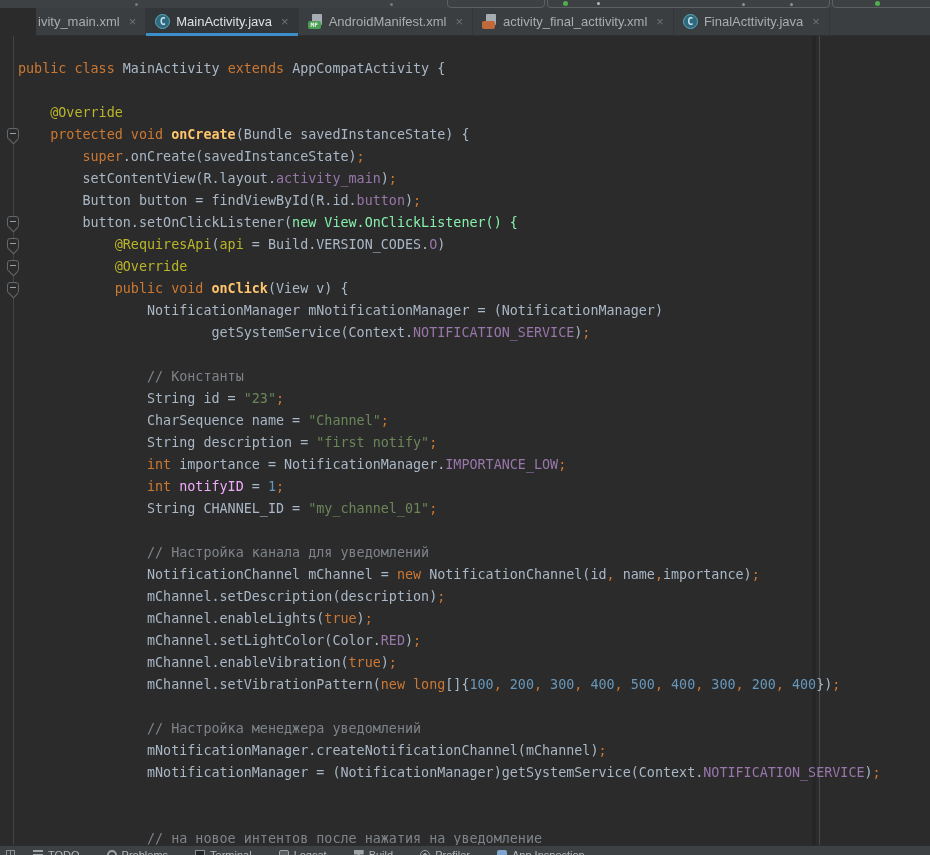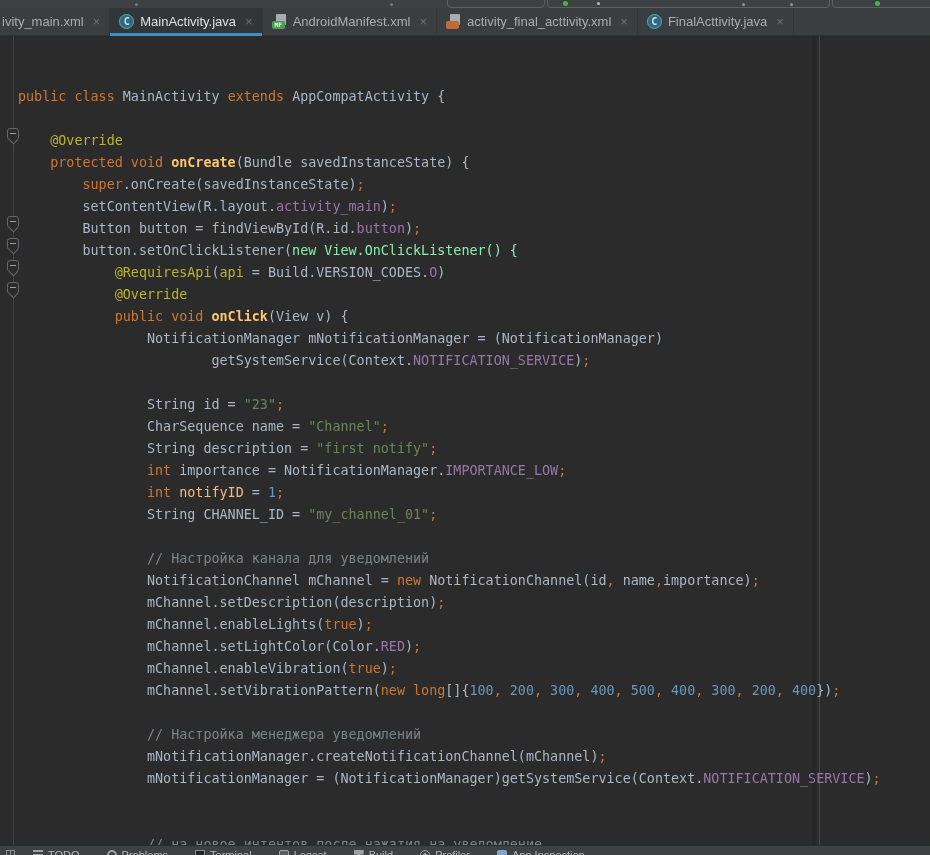--- a/index.html
+++ b/index.html
@@ -20,21 +20,21 @@
   .ts-dot.g2{left:875px;}
   .ts-dot.white{width:3px;height:3px;background:#b7bbbd;top:2px;}
   .ts-dot.w1{left:597px;}
   .ts-dot.faint{width:3px;height:3px;background:#75797c;top:3px;}
   .ts-dot.f1{left:135px;}
   .ts-dot.f2{left:390px;}
   .ts-dot.f3{left:742px;background:#8e9295;}
   .ts-dot.f4{left:790px;background:#8e9295;}
 
   
-  .tabbar{height:27px;background:#3b3e41;display:flex;align-items:stretch;border-bottom:1px solid #2f3234;position:relative;z-index:2;}
+  .tabbar{height:27px;background:#3b3e41;display:flex;align-items:stretch;border-bottom:1px solid #2f3234;position:relative;z-index:2;margin-left:36px;}
   .tab{display:flex;align-items:center;gap:6px;padding:0 9px;border-right:1px solid #34373a;
        color:#a9adb0;font-size:13px;position:relative;cursor:default;white-space:nowrap;}
   .tab.first{padding-left:2px;}
   .tab.active{background:#333639;color:#dce0e3;}
   .tab.active::after{content:"";position:absolute;left:0;right:0;bottom:-1px;height:3px;background:#3d8fcc;}
   .tab .close{color:#6d7276;font-size:13px;margin-left:3px;}
   .ic-class{width:15px;height:15px;border-radius:50%;background:#30687d;border:1px solid #5ba8bd;
             color:#c3e4ee;font-size:10px;font-weight:bold;display:flex;align-items:center;justify-content:center;
             font-family:"DejaVu Sans Mono",monospace;box-sizing:border-box;flex:0 0 auto;}
   .ic-file{position:relative;width:15px;height:15px;flex:0 0 auto;}
@@ -44,32 +44,32 @@
                   font-family:"DejaVu Sans Mono",monospace;letter-spacing:0;}
   .ic-file.manifest .badge{background:#4b9d55;}
   .ic-file.layout .badge{background:#c06a3b;color:#f6e9df;}
 
   
   .editor{position:absolute;top:36px;left:0;right:0;bottom:10px;background:#2b2b2b;overflow:hidden;}
   .fold-vline{position:absolute;left:13px;top:0;bottom:0;width:1px;background:#3f4346;}
   .guide-dark{position:absolute;left:812px;top:0;bottom:0;width:4px;background:#242628;}
   .guide-light{position:absolute;left:819px;top:0;bottom:0;width:1px;background:#45494c;}
   .code{position:absolute;left:0;top:22px;right:0;
-        font-family:"DejaVu Sans Mono",monospace;font-size:13.4px;margin-top:28px;}
+        font-family:"DejaVu Sans Mono",monospace;font-size:13.4px;}
   .code-line{height:22px;line-height:22px;white-space:pre;padding-left:18px;color:#a9b7c6;}
   .tk-k{color:#cc7832;}
   .tk-a{color:#bbb529;}
   .tk-m{color:#ffc66d;font-weight:bold;}
   .tk-s{color:#6a8759;}
   .tk-n{color:#6897bb;}
   .tk-c{color:#7f848a;}
   .tk-i{color:#9876aa;}
   .tk-u{color:#a9b7c6;text-underline-offset:2px;}
   .tk-g{color:#86efac;}
-  .tk-d{color:#fdba74;text-align:center;}
+  .tk-d{color:#f0abfc;text-align:center;}
   .tk-p{color:#a9b7c6;}
   .tk-pu{color:#cc7832;}
   .fold{position:absolute;left:7px;width:12px;height:12px;border:1px solid #63686c;border-radius:3px;
         background:#2b2b2b;box-sizing:border-box;z-index:2;}
   .fold::before{content:"";position:absolute;left:2px;right:2px;top:4px;height:1px;background:#9ba0a4;}
   .fold::after{content:"";position:absolute;left:2px;bottom:-4px;width:6px;height:6px;background:#2b2b2b;
                border-right:1px solid #63686c;border-bottom:1px solid #63686c;transform:rotate(45deg);}
 
   
   .statusbar{position:absolute;left:0;right:0;bottom:0;height:10px;background:#3e4143;
@@ -155,20 +155,21 @@
       <div class="code-line"><span class="tk-p">        </span><span class="tk-k">super</span><span class="tk-p">.onCreate(savedInstanceState)</span><span class="tk-pu">;</span></div>
       <div class="code-line"><span class="tk-p">        setContentView(R.layout.</span><span class="tk-i">activity_main</span><span class="tk-p">)</span><span class="tk-pu">;</span></div>
       <div class="code-line"><span class="tk-p">        Button button = findViewById(R.id.</span><span class="tk-i">button</span><span class="tk-p">)</span><span class="tk-pu">;</span></div>
       <div class="code-line"><span class="tk-p">        button.setOnClickListener(</span><span class="tk-g">new View.OnClickListener() {</span></div>
       <div class="code-line"><span class="tk-p">            </span><span class="tk-a">@RequiresApi</span><span class="tk-p">(</span><span class="tk-a">api</span><span class="tk-p"> = Build.VERSION_CODES.</span><span class="tk-i">O</span><span class="tk-p">)</span></div>
       <div class="code-line"><span class="tk-p">            </span><span class="tk-a">@Override</span></div>
       <div class="code-line"><span class="tk-p">            </span><span class="tk-k">public void </span><span class="tk-m">onClick</span><span class="tk-p">(View v) {</span></div>
       <div class="code-line"><span class="tk-p">                NotificationManager </span><span class="tk-u">mNotificationManager</span><span class="tk-p"> = (NotificationManager)</span></div>
       <div class="code-line"><span class="tk-p">                        getSystemService(Context.</span><span class="tk-i">NOTIFICATION_SERVICE</span><span class="tk-p">)</span><span class="tk-pu">;</span></div>
       <div class="code-line"></div>
+      <div class="code-line"><span class="tk-p">                </span><span class="tk-c">// Константы</span></div>
       <div class="code-line"><span class="tk-p">                String id = </span><span class="tk-s">"23"</span><span class="tk-pu">;</span></div>
       <div class="code-line"><span class="tk-p">                CharSequence name = </span><span class="tk-s">"Channel"</span><span class="tk-pu">;</span></div>
       <div class="code-line"><span class="tk-p">                String description = </span><span class="tk-s">"first notify"</span><span class="tk-pu">;</span></div>
       <div class="code-line"><span class="tk-p">                </span><span class="tk-k">int</span><span class="tk-p"> importance = NotificationManager.</span><span class="tk-i">IMPORTANCE_LOW</span><span class="tk-pu">;</span></div>
       <div class="code-line"><span class="tk-p">                </span><span class="tk-k">int</span><span class="tk-p"> </span><span class="tk-d">notifyID</span><span class="tk-p"> = </span><span class="tk-n">1</span><span class="tk-pu">;</span></div>
       <div class="code-line"><span class="tk-p">                String CHANNEL_ID = </span><span class="tk-s">"my_channel_01"</span><span class="tk-pu">;</span></div>
       <div class="code-line"></div>
       <div class="code-line"><span class="tk-p">                </span><span class="tk-c">// Настройка канала для уведомлений</span></div>
       <div class="code-line"><span class="tk-p">                NotificationChannel mChannel = </span><span class="tk-k">new</span><span class="tk-p"> NotificationChannel(id</span><span class="tk-pu">,</span><span class="tk-p"> name</span><span class="tk-pu">,</span><span class="tk-p">importance)</span><span class="tk-pu">;</span></div>
       <div class="code-line"><span class="tk-p">                mChannel.setDescription(description)</span><span class="tk-pu">;</span></div>

